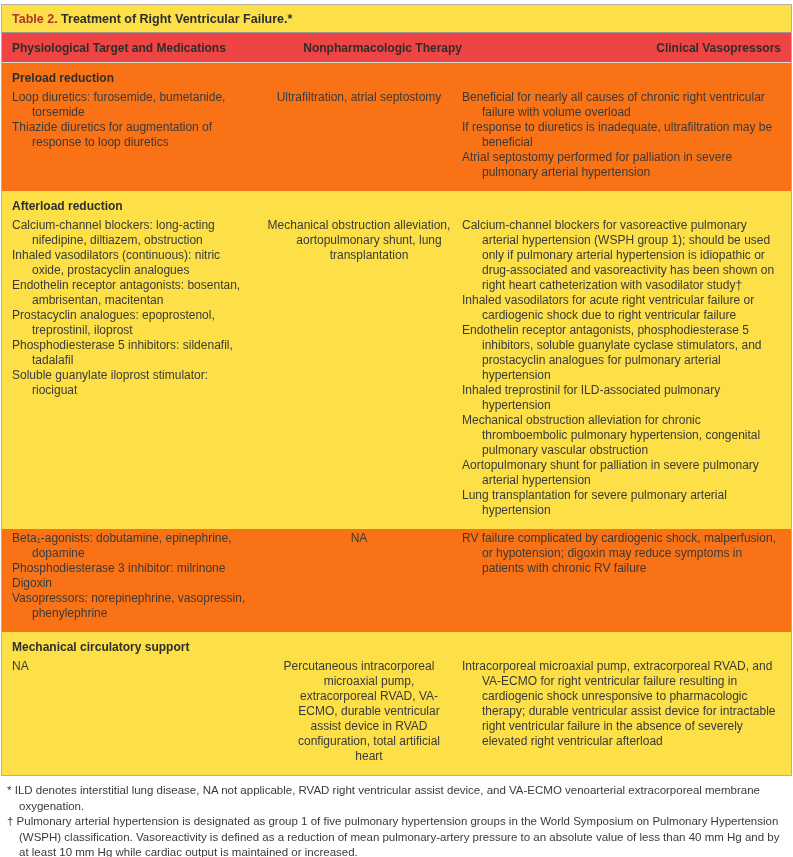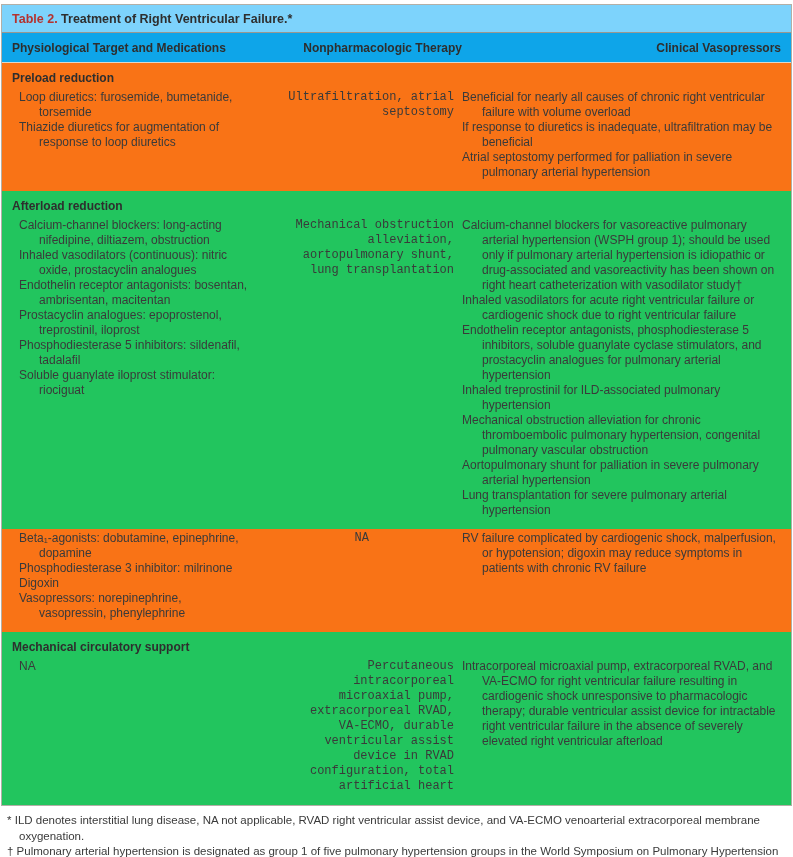--- a/index.html
+++ b/index.html
@@ -13,68 +13,67 @@
     box-sizing: border-box;
     padding-top: 4px;
     background: #ffffff;
     border-bottom: 3px double #5f5f5f;
   }
   .table-box {
     margin: 0 1px;
     border: 1px solid #b3afa6;
   }
   .title-bar {
-    background: #7dd3fc;
+    background: #fde047;
     border-bottom: 1px solid #9a978f;
     padding: 7px 12px 6px 10px;
     font-size: 12.5px;
     font-weight: bold;
     color: #2e2e2e;
   }
   .title-label { color: #b4322f; }
   .head-row {
     display: grid;
     grid-template-columns: 252px 198px 1fr;
-    background: #0ea5e9;
+    background: #ef4444;
     padding: 8px 10px 7px 10px;
     font-size: 12px;
     font-weight: bold;
     color: #2e2e2e;
     border-bottom: 1px solid #ddd8cc;
   }
   .head-c2, .head-c3 { text-align: right; }
-  .section { background: #22c55e; }
+  .section { background: #fde047; }
   .section.shaded { background: #f97316; }
   .section-header {
     font-size: 12px;
     font-weight: bold;
     color: #2e2e2e;
     padding: 8px 10px 3px 10px;
   }
   .section-body {
     display: grid;
     grid-template-columns: 252px 198px 1fr;
     padding: 2px 10px 11px 10px;
     font-size: 12px;
     line-height: 15px;
   }
   .cell { box-sizing: border-box; }
-  .col1 { padding-right: 14px; margin-left: 7px; }
+  .col1 { padding-right: 14px; }
   .col2 { padding-right: 8px; }
   .entry {
     margin: 0;
     padding-left: 20px;
     text-indent: -20px;
   }
   .center-block {
     width: fit-content;
     max-width: 100%;
     margin: 0 auto;
-    text-align: right;
-    font-family: Liberation Mono, monospace;
+    text-align: center;
   }
   .footnotes {
     padding: 7px 6px 9px 7px;
     font-size: 11.5px;
     line-height: 15.5px;
     color: #3a3a3a;
   }
   .footnote {
     margin: 0;
     padding-left: 12px;

